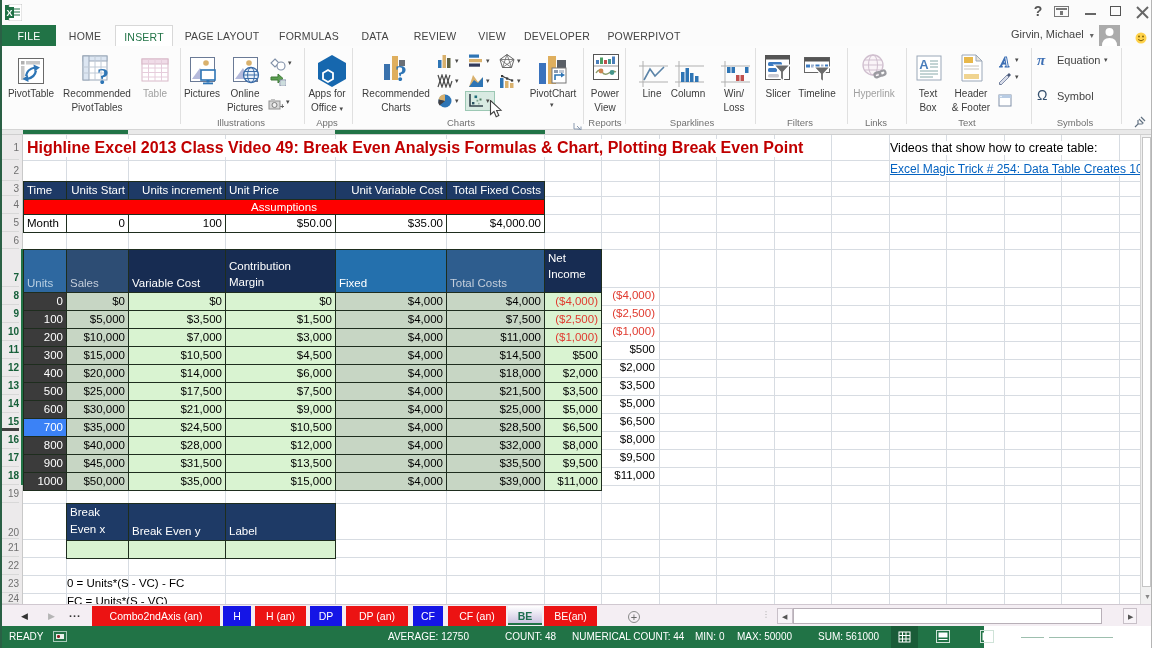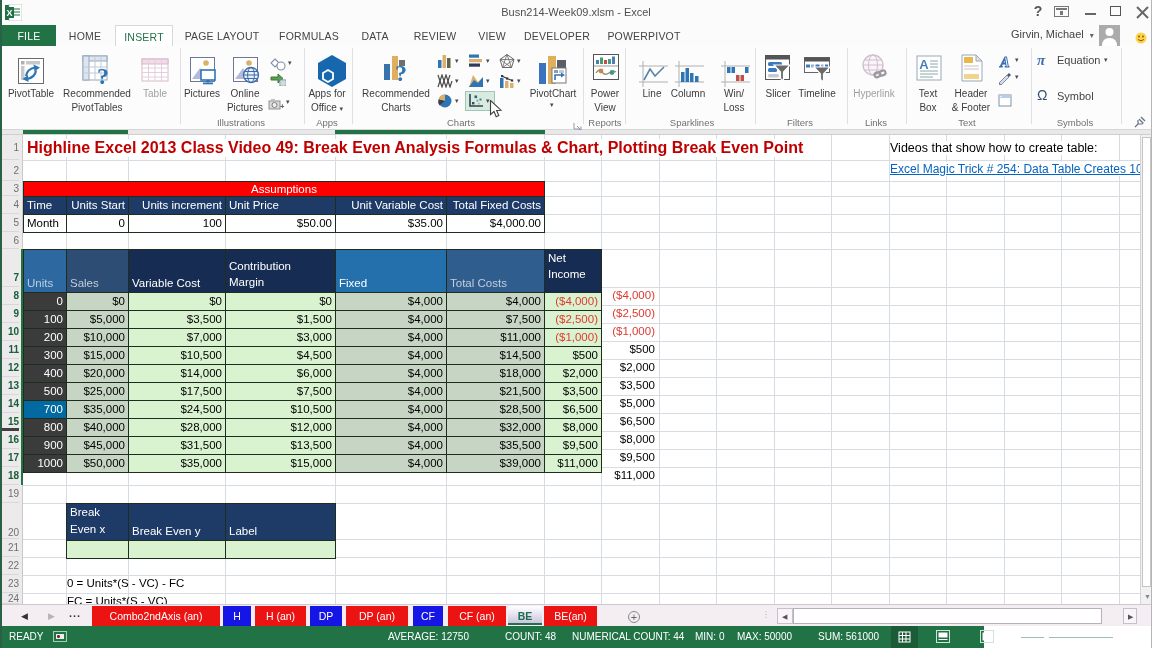--- a/index.html
+++ b/index.html
@@ -58,21 +58,20 @@
       <rect x="5.5" y="2" width="10" height="13.5" fill="#fff"></rect>
       <g stroke="#1e7145" stroke-width="1">
           <line x1="6" y1="5" x2="15" y2="5"></line>
           <line x1="6" y1="8" x2="15" y2="8"></line>
           <line x1="6" y1="11" x2="15" y2="11"></line>
         </g>
       <rect x="0" y="3" width="9" height="11" fill="#1e7145"></rect>
       <text x="4.5" y="11.5" font-size="9" fill="#fff" text-anchor="middle" font-weight="bold">X</text>
     </svg>
   </div>
-  <div id="title" class="abs">Busn214-Week09.xlsm - Excel</div>
   <div class="abs" style="left:1030px;top:3px;width:16px;height:16px;color:#555;font-size:14px;font-weight:bold;text-align:center;">?</div>
   <div class="abs" style="left:1054px;top:6px;width:15px;height:11px;border:1px solid #777;">
      <div class="abs" style="left:1px;top:1px;width:11px;height:2px;background:#777;"></div>
      <div class="abs" style="left:5px;top:4px;width:3px;height:4px;background:#777;"></div>
   </div>
   <div class="abs" style="left:1085px;top:13px;width:11px;height:2px;background:#666;"></div>
   <div class="abs" style="left:1110px;top:6px;width:11px;height:10px;border:1.5px solid #555;"></div>
   <div class="abs" style="left:1136px;top:5px;width:14px;height:14px;">
     <svg width="13" height="13">
         <g stroke="#666" stroke-width="2">
@@ -467,31 +466,31 @@
   <table class="x abs" style="left:23px;top:46px;width:521px;">
     <colgroup>
         <col style="width:43px">
         <col style="width:62px">
         <col style="width:97px">
         <col style="width:110px">
         <col style="width:111px">
         <col style="width:98px">
       </colgroup>
     <tbody>
-        <tr style="height:15px;">
-          <td colspan="6" style="background:#fe0000;color:#fff;text-align:center;padding:0;">Assumptions</td>
-        </tr>
-    <tr style="height:18px;background:#1e3a66;color:#fff;">
+        <tr style="height:18px;background:#1e3a66;color:#fff;">
       <td>Time</td>
           <td class="right">Units Start</td>
           <td class="right">Units increment</td>
           <td>Unit Price</td>
           <td class="right">Unit Variable Cost</td>
           <td class="right">Total Fixed Costs</td>
     </tr>
+    <tr style="height:15px;">
+          <td colspan="6" style="background:#fe0000;color:#fff;text-align:center;padding:0;">Assumptions</td>
+        </tr>
     <tr style="height:18px;background:#fff;">
       <td>Month</td>
           <td class="right">0</td>
           <td class="right">100</td>
           <td class="right">$50.00</td>
           <td class="right">$35.00</td>
           <td class="right">$4,000.00</td>
     </tr>
   </tbody>
     </table>
@@ -564,21 +563,30 @@
     <tr style="height:18px;">
       <td class="right" style="background:#3b3b3b;color:#fff;">500</td>
       <td class="right" style="background:#c7d6c4;">$25,000</td>
       <td class="right" style="background:#d9f3d1;">$17,500</td>
       <td class="right" style="background:#d9f3d1;">$7,500</td>
       <td class="right" style="background:#c7d6c4;">$4,000</td>
       <td class="right" style="background:#c7d6c4;">$21,500</td>
       <td class="right" style="background:#d9f3d1;">$3,500</td>
     </tr>
     <tr style="height:18px;">
-      <td class="right" style="background:#0369a1;color:#fff;">700</td>
+      <td class="right" style="background:#3b3b3b;color:#fff;">600</td>
+      <td class="right" style="background:#c7d6c4;">$30,000</td>
+      <td class="right" style="background:#d9f3d1;">$21,000</td>
+      <td class="right" style="background:#d9f3d1;">$9,000</td>
+      <td class="right" style="background:#c7d6c4;">$4,000</td>
+      <td class="right" style="background:#c7d6c4;">$25,000</td>
+      <td class="right" style="background:#d9f3d1;">$5,000</td>
+    </tr>
+    <tr style="height:18px;">
+      <td class="right" style="background:#3b82f6;color:#fff;">700</td>
       <td class="right" style="background:#c7d6c4;">$35,000</td>
       <td class="right" style="background:#d9f3d1;">$24,500</td>
       <td class="right" style="background:#d9f3d1;">$10,500</td>
       <td class="right" style="background:#c7d6c4;">$4,000</td>
       <td class="right" style="background:#c7d6c4;">$28,500</td>
       <td class="right" style="background:#d9f3d1;">$6,500</td>
     </tr>
     <tr style="height:18px;">
       <td class="right" style="background:#3b3b3b;color:#fff;">800</td>
       <td class="right" style="background:#c7d6c4;">$40,000</td>

